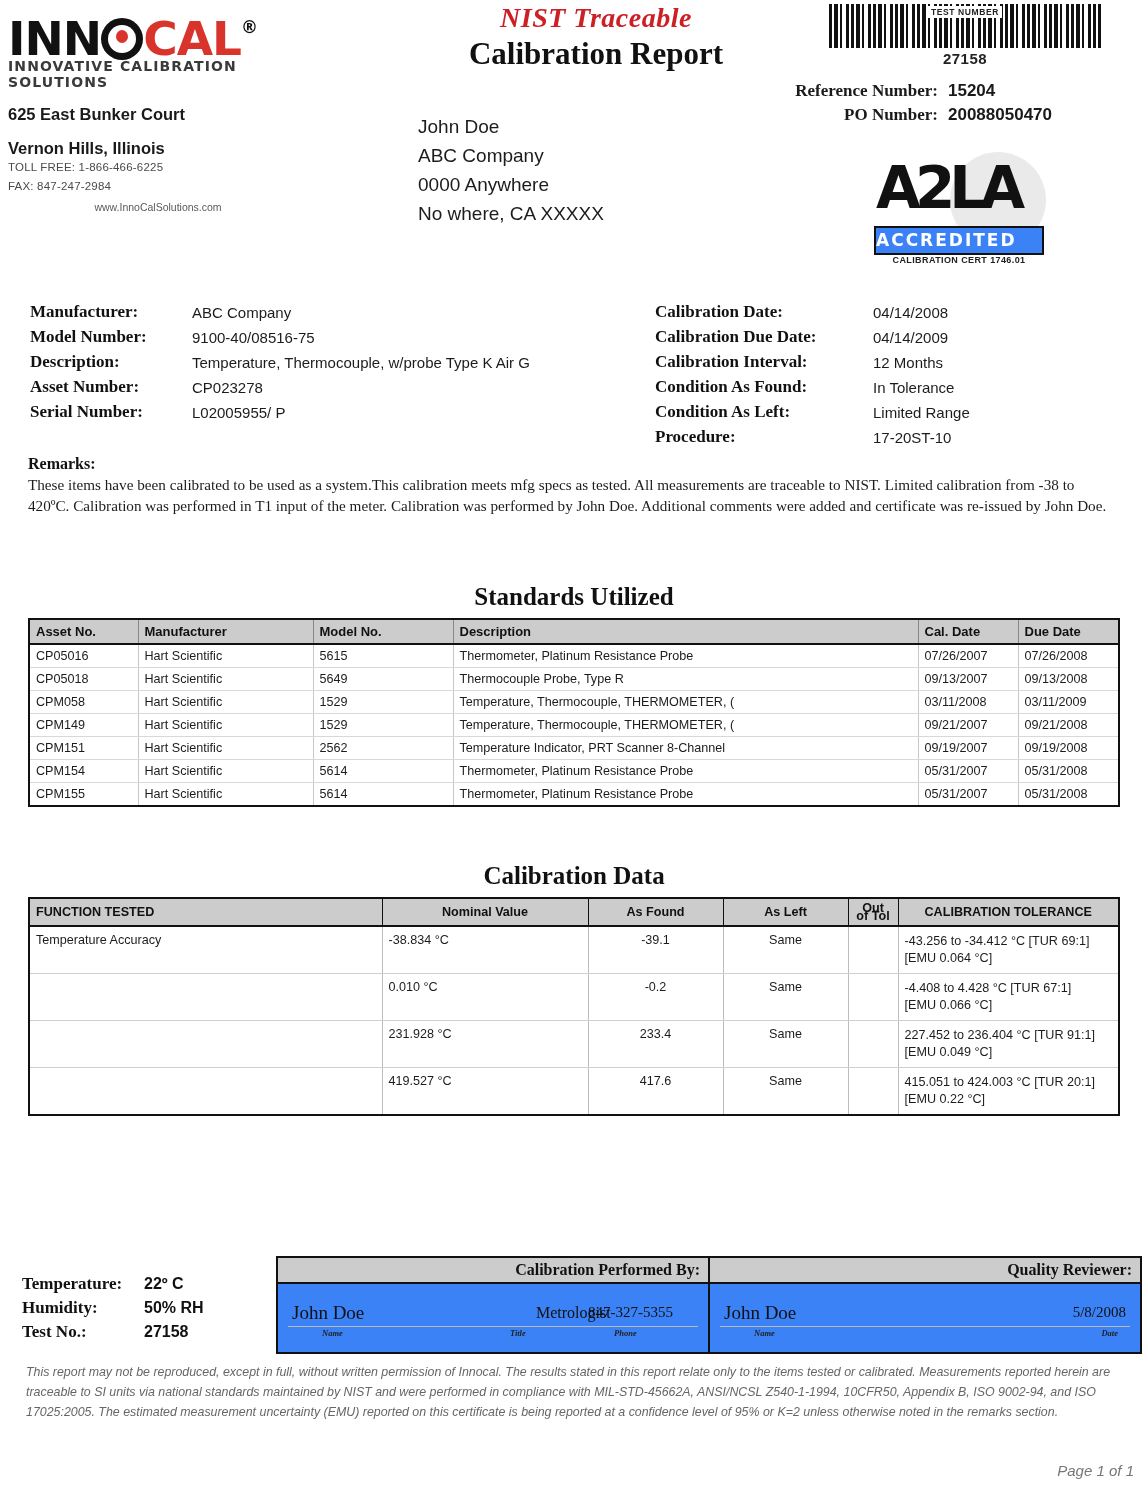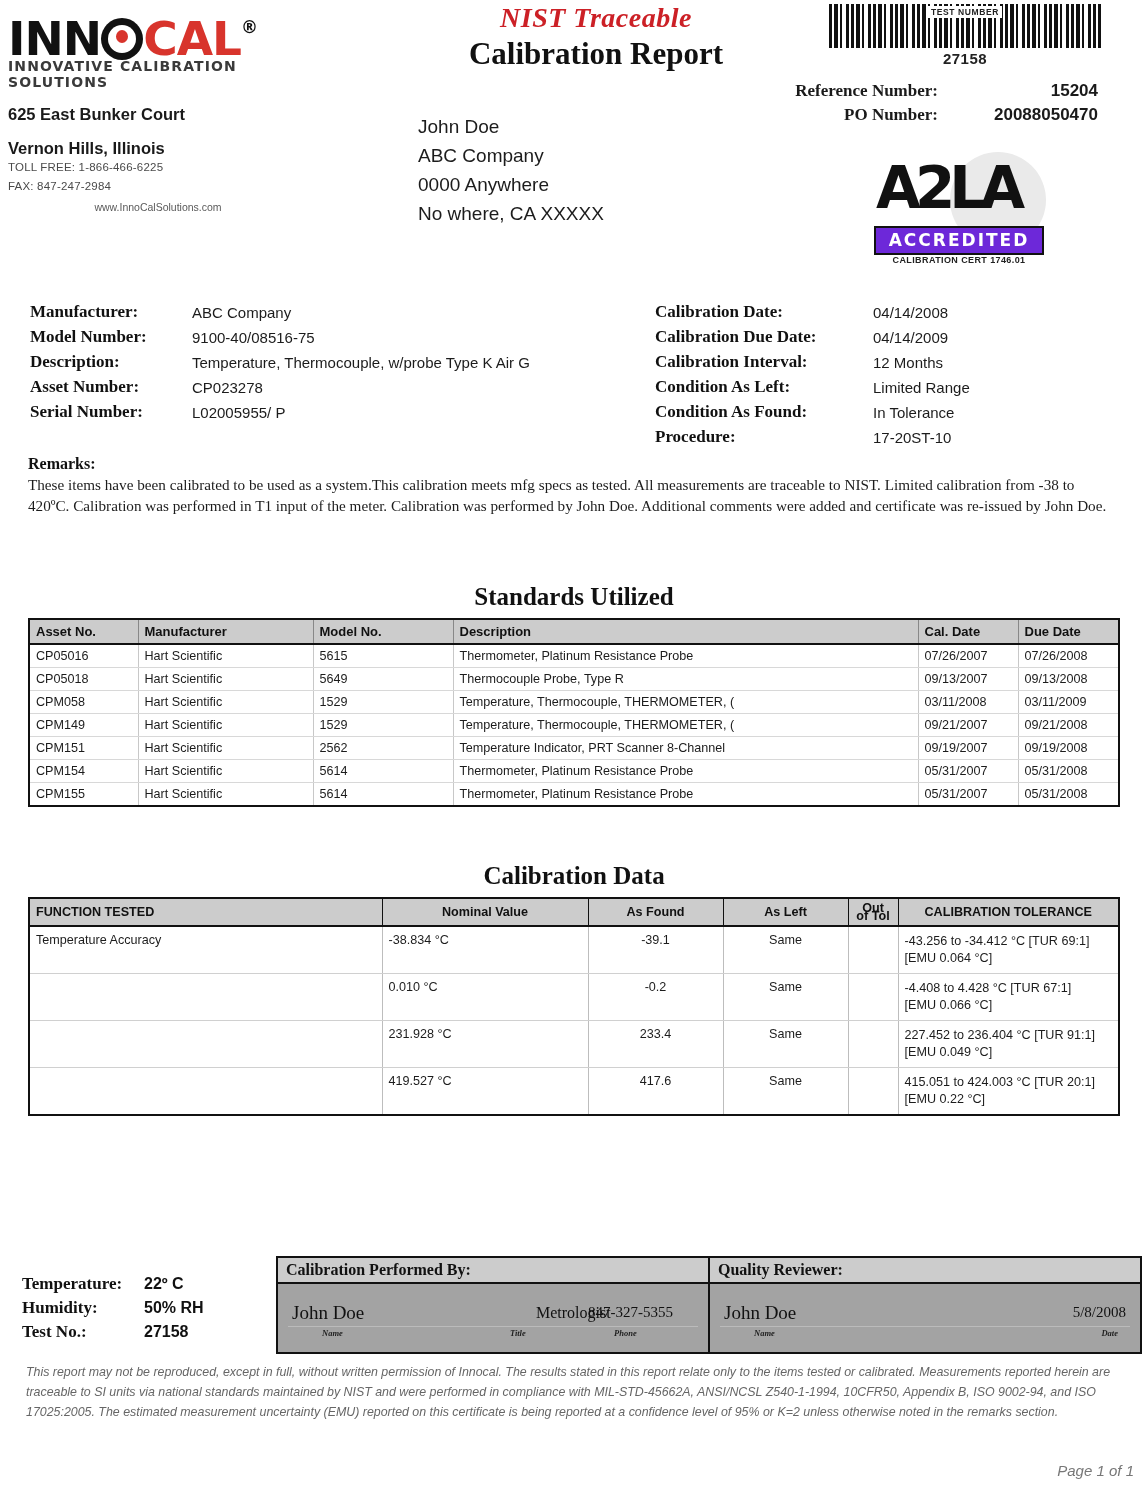--- a/index.html
+++ b/index.html
@@ -42,26 +42,26 @@
   .barcode { height: 44px; width: 272px; position: relative; overflow: hidden;
     background: repeating-linear-gradient(to right,
       #111 0px, #111 3px, #fff 3px, #fff 5px,
       #111 5px, #111 9px, #fff 9px, #fff 11px,
       #111 11px, #111 13px, #fff 13px, #fff 17px,
       #111 17px, #111 20px, #fff 20px, #fff 22px); }
   .barcode-label { position: absolute; left: 50%; transform: translateX(-50%); top: 2px; background: #fff; padding: 1px 3px; font-size: 8.5px; font-weight: bold; letter-spacing: .6px; color: #222; }
   .barcode-num { text-align: center; font-size: 15px; font-weight: bold; color: #222; margin-top: 2px; letter-spacing: .5px; }
   .refline { text-align: right; font-family: "Liberation Serif", serif; font-size: 17px; margin-top: 12px; line-height: 24px; padding-right: 42px; }
   .refline .lbl { font-weight: bold; }
-  .refline .val { font-family: "Liberation Sans", sans-serif; font-weight: bold; font-size: 17px; display: inline-block; min-width: 160px; text-align: right; padding-left: 10px; }
+  .refline .val { font-family: "Liberation Sans", sans-serif; font-weight: bold; font-size: 17px; display: inline-block; min-width: 160px; text-align: left; padding-left: 10px; }
 
   .a2la { position: absolute; left: 868px; top: 152px; width: 180px; height: 122px; }
   .a2la-globe { position: absolute; right: 2px; top: 0px; width: 96px; height: 96px; border-radius: 50%; background: #eaeaea; }
   .a2la-mark { position: absolute; left: 8px; top: 4px; font-family: "DejaVu Sans", sans-serif; font-size: 58px; font-weight: bold; color: #111; letter-spacing: -6px; line-height: 64px; }
-  .a2la-acc { position: absolute; left: 6px; top: 74px; width: 170px; background: #6d28d9; color: #fff; text-align: center; font-family: "DejaVu Sans", sans-serif; font-weight: bold; font-size: 17px; letter-spacing: 2px; padding: 2px 0 3px; border: 2px solid #111; }
+  .a2la-acc { position: absolute; left: 6px; top: 74px; width: 170px; background: #3b82f6; color: #fff; text-align: left; font-family: "DejaVu Sans", sans-serif; font-weight: bold; font-size: 17px; letter-spacing: 2px; padding: 2px 0 3px; border: 2px solid #111; }
   .a2la-cert { position: absolute; left: 6px; top: 103px; width: 170px; text-align: center; font-size: 9px; font-weight: bold; letter-spacing: .4px; color: #222; }
 
   
   .info { position: absolute; left: 0; top: 300px; width: 1148px; }
   .info-col { position: absolute; top: 0; }
   .info-left { left: 30px; width: 620px; }
   .info-right { left: 655px; width: 480px; }
   .irow { display: flex; line-height: 24px; }
   .ilbl { font-family: "Liberation Serif", serif; font-weight: bold; font-size: 17px; color: #111; }
   .info-left .ilbl { width: 162px; }
@@ -109,21 +109,21 @@
   td.cal-c3 { text-align: center; }
   td.cal-c5 { text-align: left; padding-left: 12px; line-height: 17px; }
   .oot-head { font-size: 7px; line-height: 8px; font-weight: bold; }
 
   
   .env { position: absolute; left: 22px; top: 1272px; font-family: "Liberation Serif", serif; }
   .env .erow { display: flex; line-height: 24px; }
   .env .elbl { font-weight: bold; font-size: 17px; width: 122px; color: #111; }
   .env .eval { font-weight: bold; font-size: 16px; font-family: "Liberation Sans", sans-serif; color: #111; }
 
-  .sigs { position: absolute; left: 276px; top: 1256px; width: 866px; height: 98px; border: 2.5px solid #111; display: flex; background: #a3a3a3; }
+  .sigs { position: absolute; left: 276px; top: 1256px; width: 866px; height: 98px; border: 2.5px solid #111; display: flex; background: #3b82f6; text-align: right; }
   .sigbox { position: relative; flex: 1 1 0; }
   .sigbox.first { border-right: 2.5px solid #111; }
   .sig-head { background: #cccccc; border-bottom: 2.5px solid #111; font-family: "Liberation Serif", serif; font-weight: bold; font-size: 16px; padding: 3px 8px; color: #111; }
   .sig-body { position: relative; height: 62px; }
   .sig-line { position: absolute; left: 10px; right: 10px; top: 42px; border-bottom: 1px solid #bbb; }
   .sig-name { position: absolute; left: 14px; top: 18px; font-family: "Liberation Serif", serif; font-size: 19px; color: #111; }
   .sig-title { position: absolute; left: 210px; top: 20px; font-family: "Liberation Serif", serif; font-size: 16px; color: #111; margin-left: 48px; }
   .sig-phone { position: absolute; left: 310px; top: 20px; font-family: "Liberation Serif", serif; font-size: 15px; color: #111; }
   .sig-date { position: absolute; right: 14px; top: 20px; font-family: "Liberation Serif", serif; font-size: 15px; color: #111; }
   .cap { position: absolute; top: 44px; font-family: "Liberation Serif", serif; font-size: 8.5px; font-weight: bold; color: #222; font-style: italic; }
@@ -213,26 +213,26 @@
         </div>
       <div class="irow">
           <span class="ilbl">Calibration Due Date:</span>
           <span class="ival">04/14/2009</span>
         </div>
       <div class="irow">
           <span class="ilbl">Calibration Interval:</span>
           <span class="ival">12 Months</span>
         </div>
       <div class="irow">
+          <span class="ilbl">Condition As Found:</span>
+          <span class="ival">In Tolerance</span>
+        </div>
+      <div class="irow">
           <span class="ilbl">Condition As Left:</span>
           <span class="ival">Limited Range</span>
-        </div>
-      <div class="irow">
-          <span class="ilbl">Condition As Found:</span>
-          <span class="ival">In Tolerance</span>
         </div>
       <div class="irow">
           <span class="ilbl">Procedure:</span>
           <span class="ival">17-20ST-10</span>
         </div>
     </div>
   </div>
 
   <div class="remarks">
     <div class="remarks-h">Remarks:</div>

